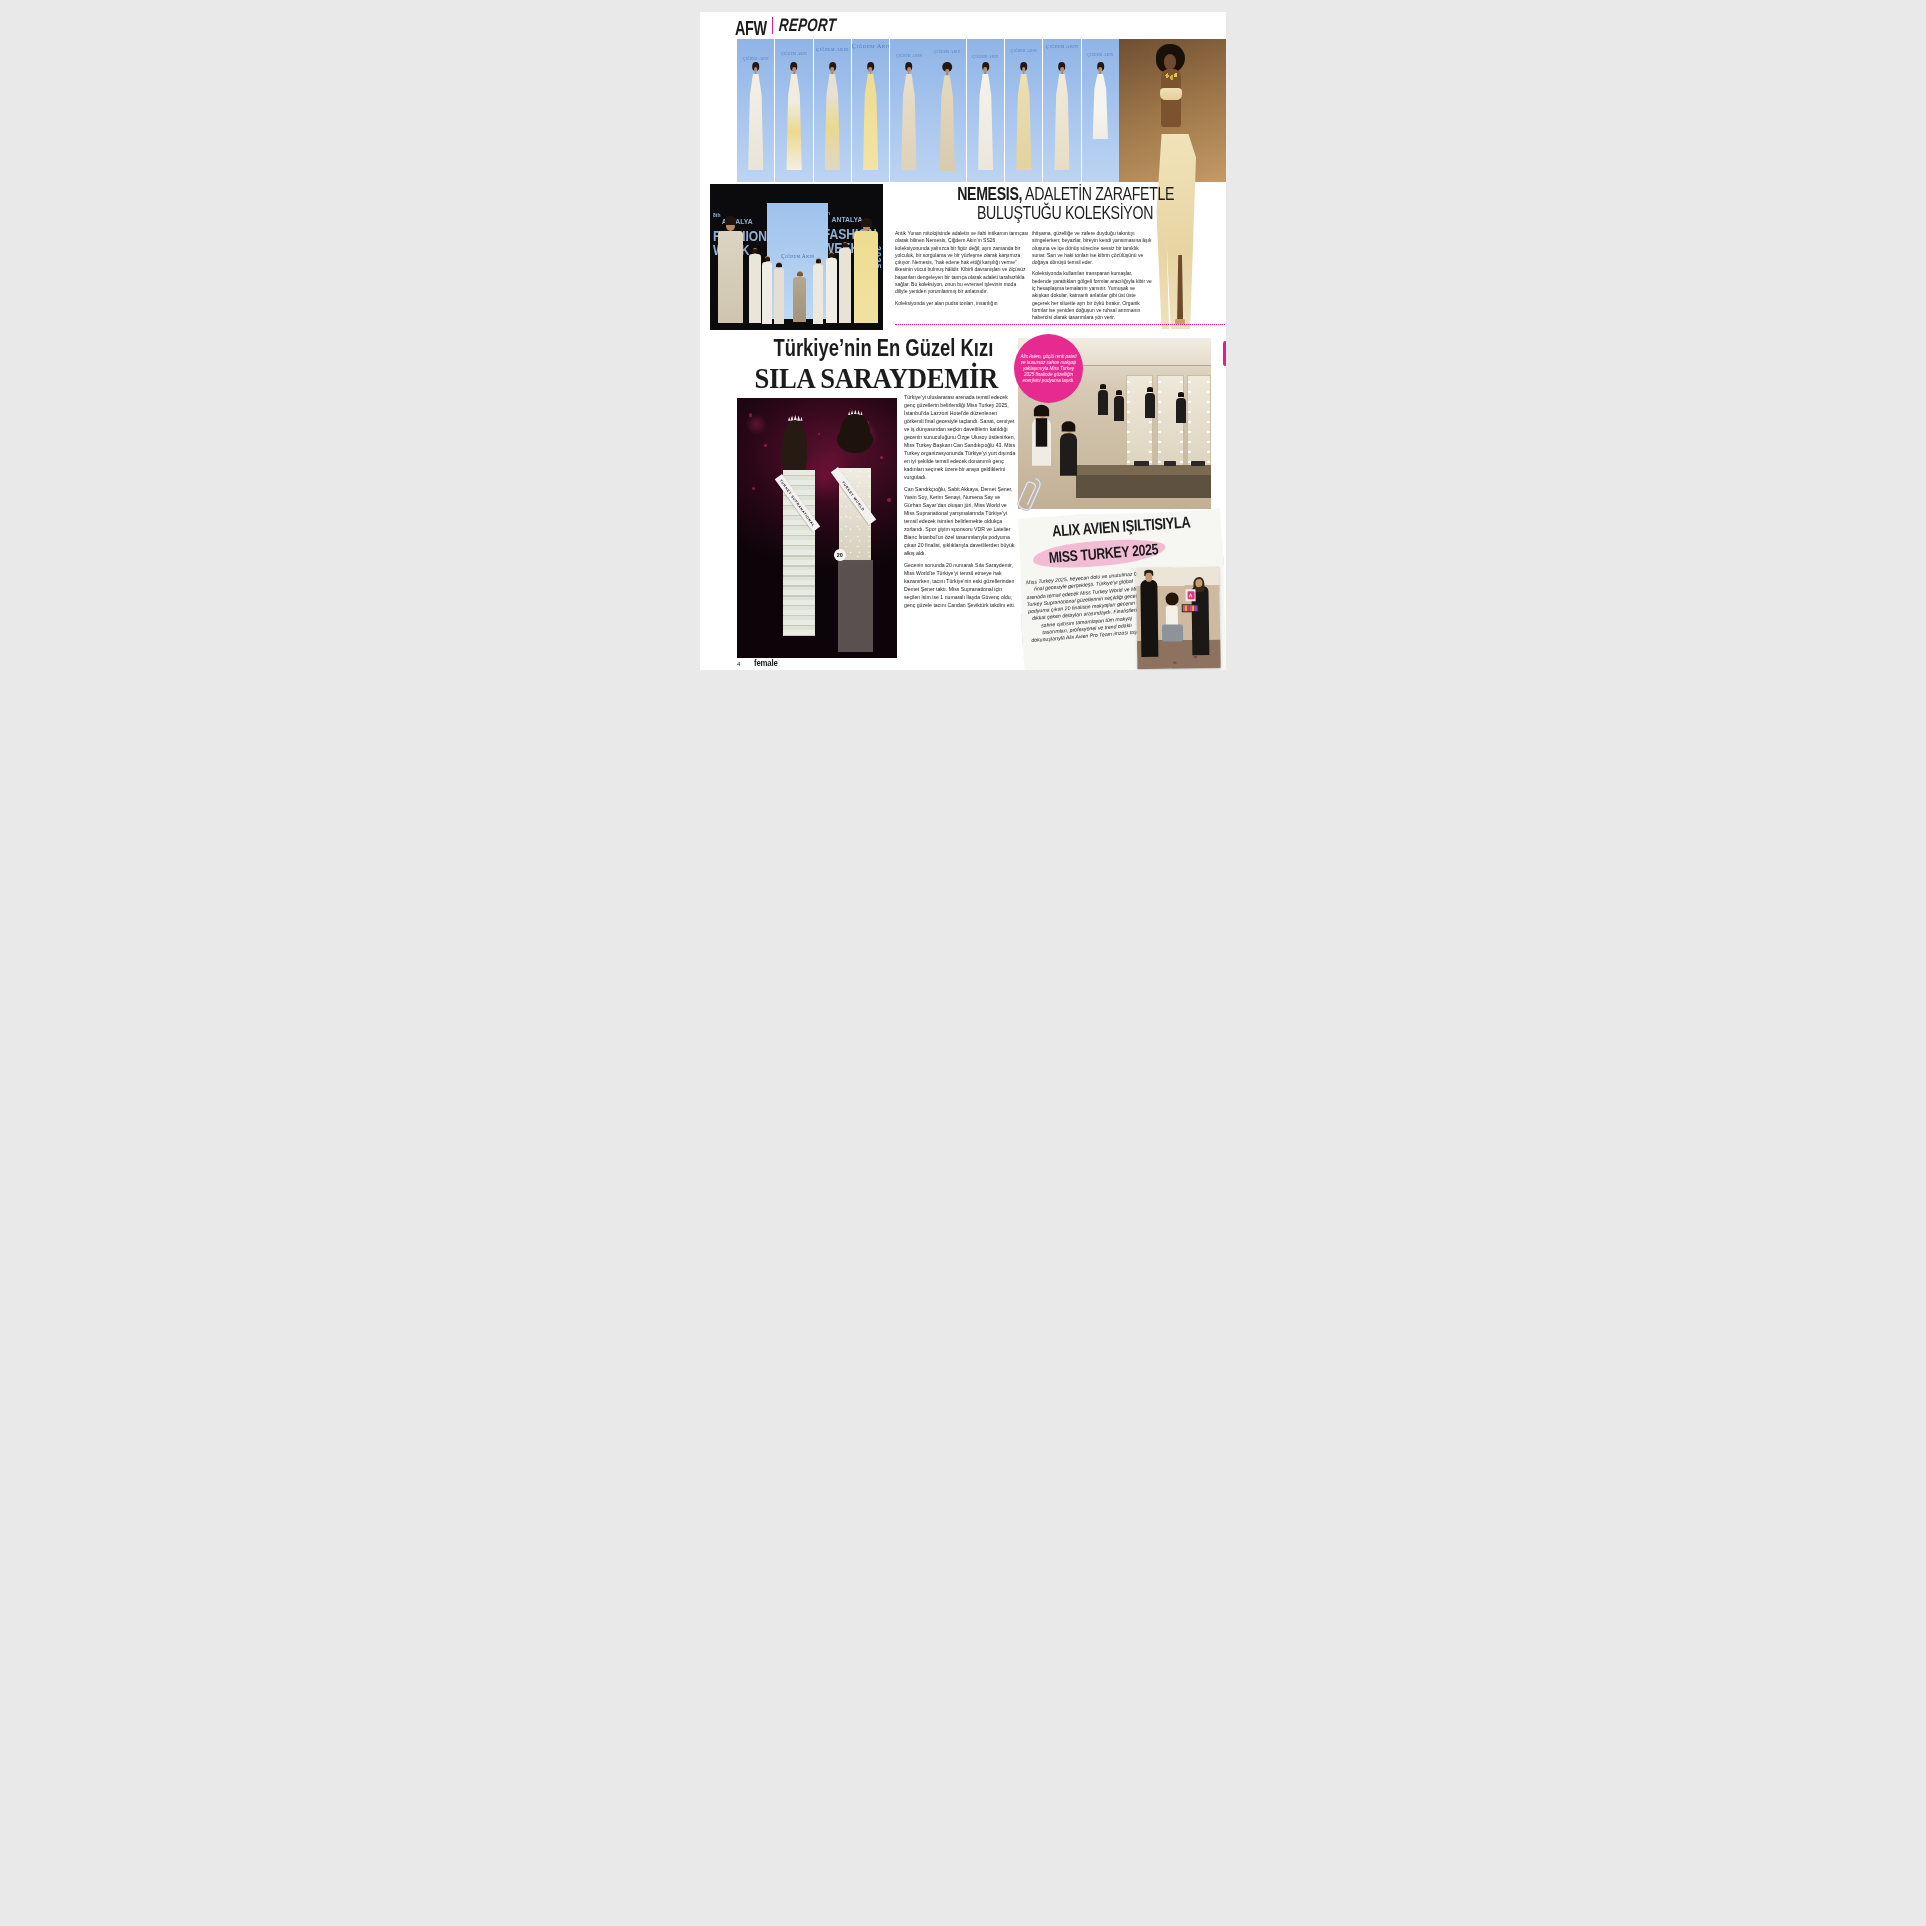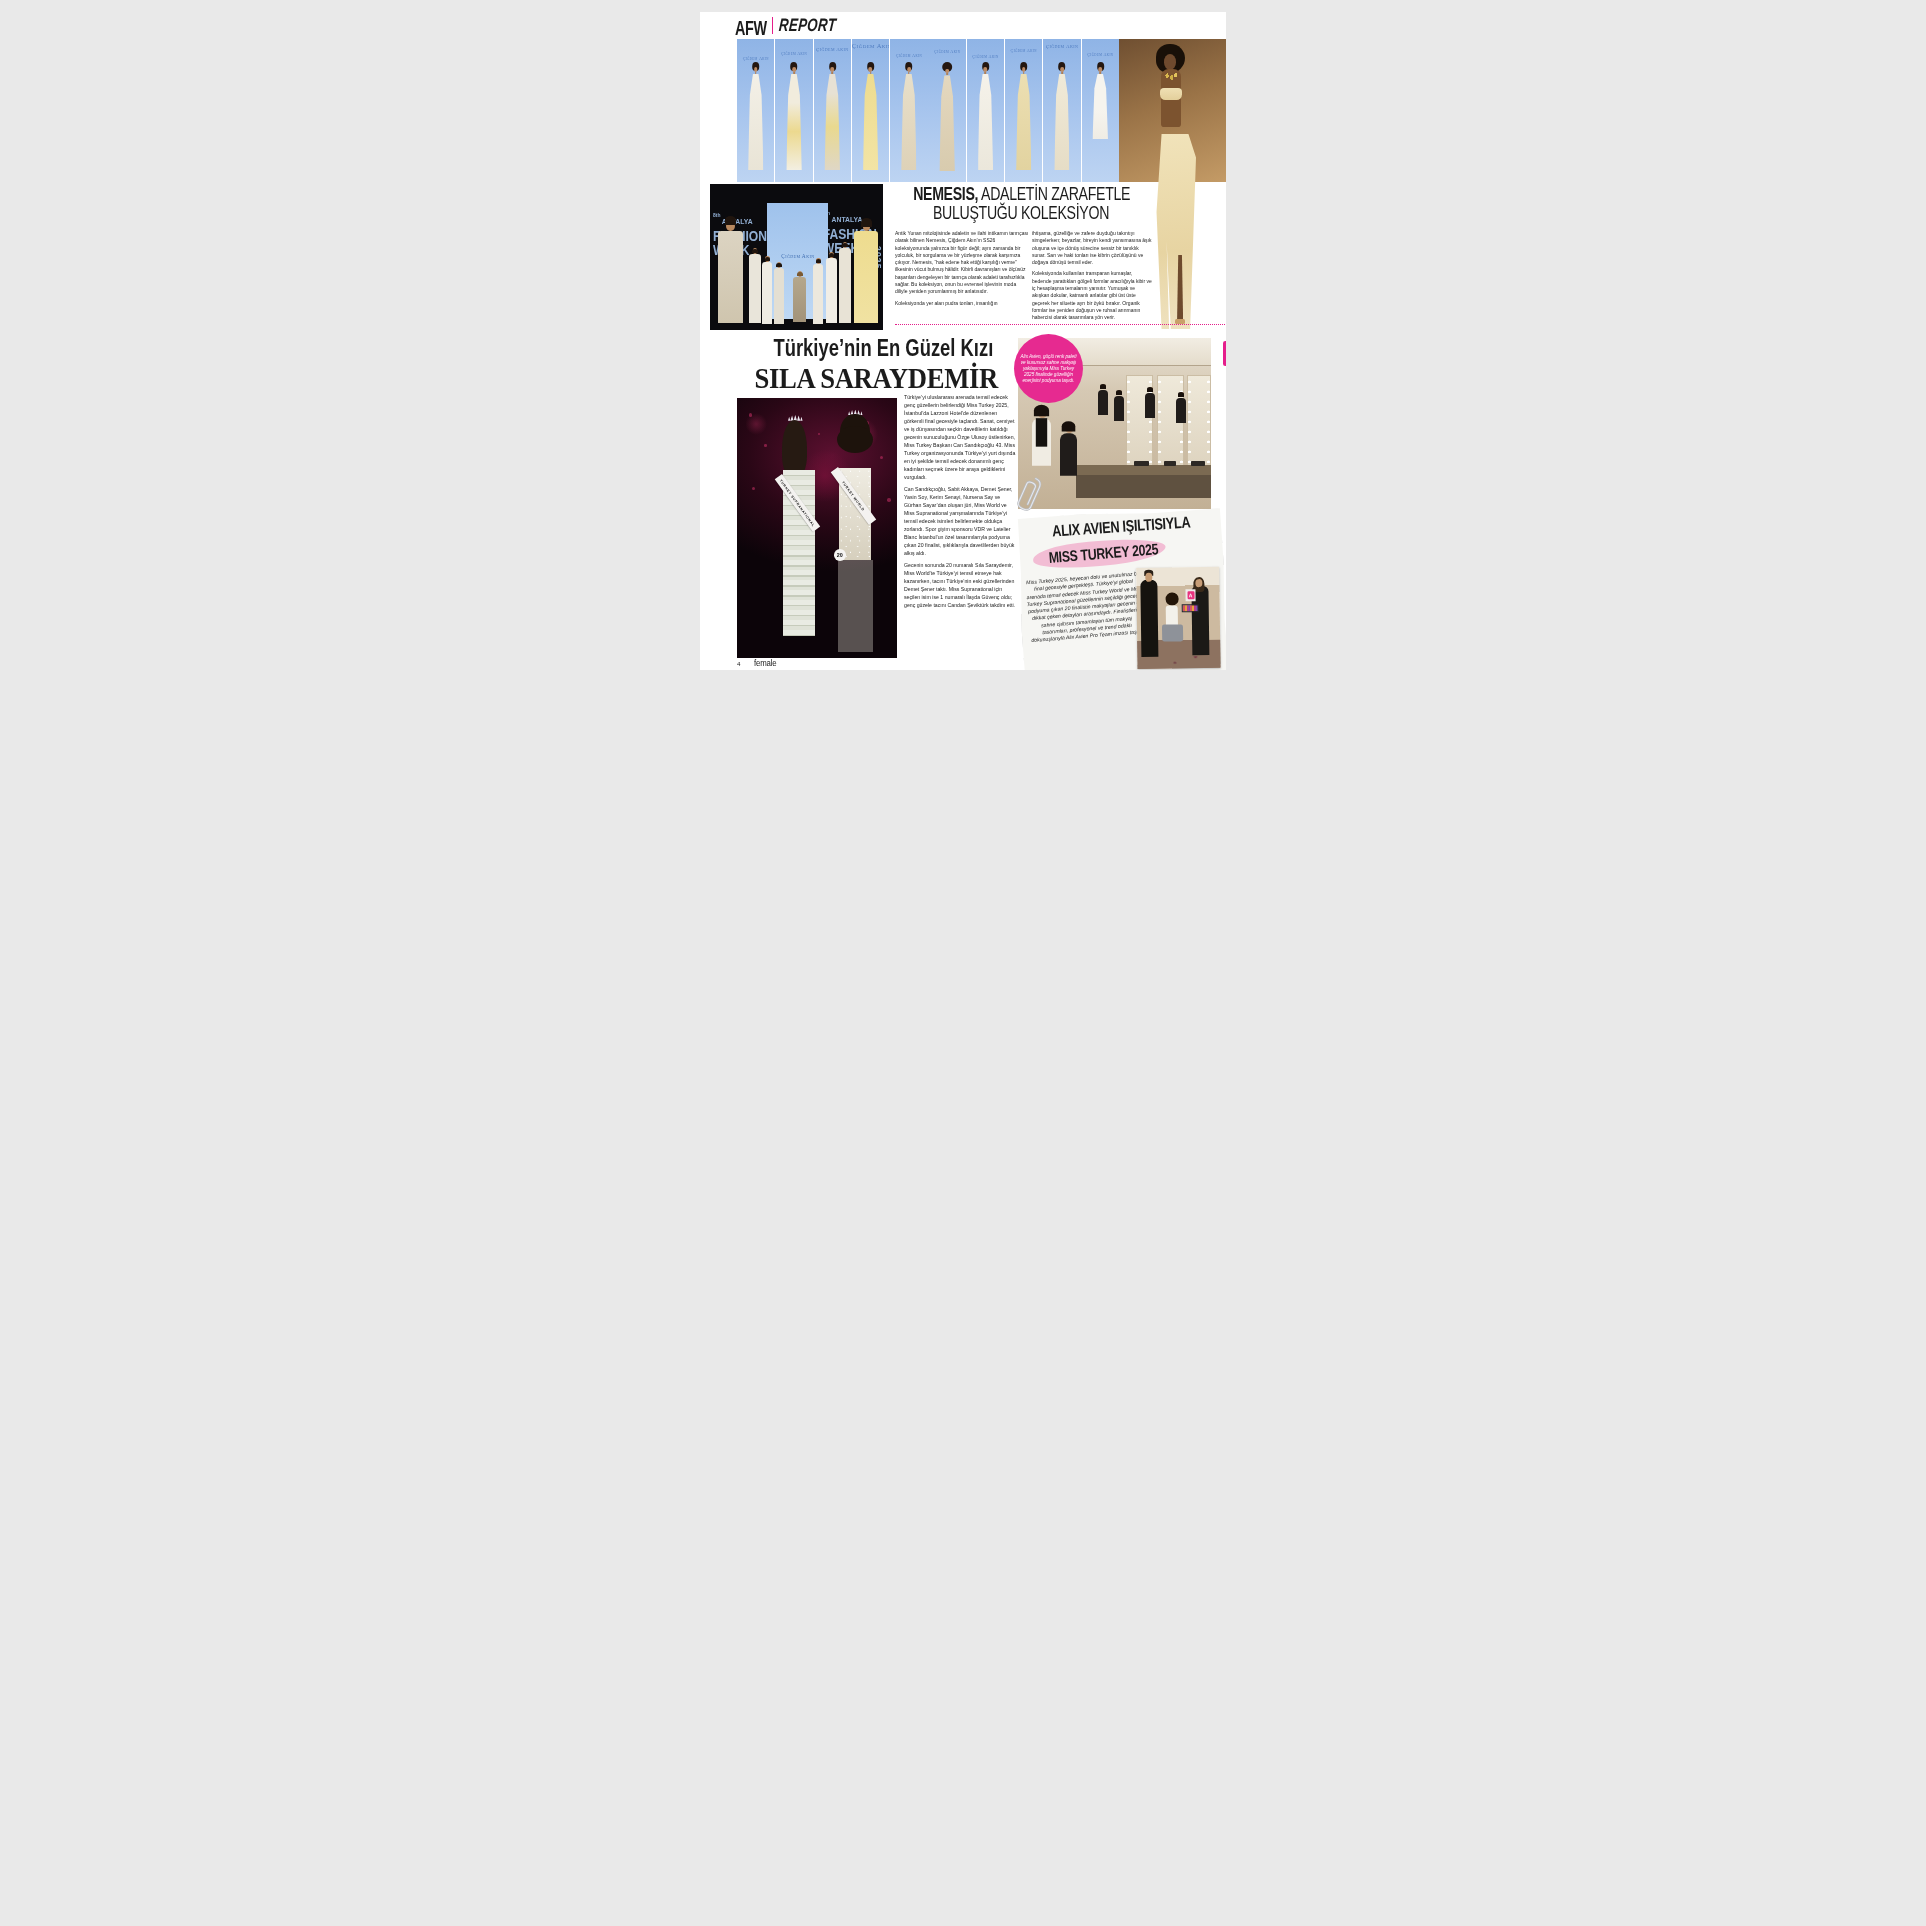--- a/index.html
+++ b/index.html
@@ -52,21 +52,21 @@
      radial-gradient(ellipse 2.7px 4.2px at 3.1px 3.9px,#d9b84e 60%,transparent 61%),
      radial-gradient(ellipse 2.7px 4.2px at 7.7px 5.4px,#cfae45 60%,transparent 61%),
      radial-gradient(ellipse 2.3px 3.9px at 11.6px 3.1px,#e3c35c 60%,transparent 61%);}
   #hero-bandeau{left:41px;top:49px;width:21.6px;height:11.6px;background:linear-gradient(180deg,#efe0b4,#e3cf9b);border-radius:3.9px 3.9px 5.4px 5.4px;}
   #hero-skirt{left:35px;top:95px;width:42px;height:195px;background:linear-gradient(175deg,#f1e3ba,#e7d4a2 60%,#efe2c0);
       clip-path:polygon(18% 0,82% 0,100% 12%,86% 100%,40% 100%,30% 55%,36% 100%,18% 100%,6% 40%);}
   #hero-leg{left:58px;top:216px;width:6.2px;height:69px;background:#6e4a2d;clip-path:polygon(20% 0,80% 0,100% 100%,0 100%);}
   #hero-sandal{left:56px;top:280px;width:10px;height:5.4px;background:#c9a06a;border-radius:1.5px;}
 
   
-  #nem-title{left:183px;top:173px;width:277px;text-align:center;font-size:17.7px;line-height:19px;letter-spacing:-0.4px;}
+  #nem-title{left:183px;top:173px;width:277px;text-align:center;font-size:17.7px;line-height:19px;letter-spacing:-0.4px;padding-left:44px;}
   #nem-title .b{font-weight:700;}
   #nem-col1{left:195px;top:218px;width:134px;font-size:5px;line-height:7.3px;}
   #nem-col2{left:332px;top:218px;width:120px;font-size:5px;line-height:7.3px;}
   .bodycol p{margin:0 0 3.9px 0;}
   #dotline{left:195px;top:312px;width:332px;border-top:1.2px dotted #e51e8b;}
   #pink-sliver{left:523px;top:329px;width:3.5px;height:25.4px;background:#e51e8b;border-radius:2.3px 0 0 2.3px;}
 
   
   #finale{left:10.4px;top:172px;width:173px;height:146px;background:#0b0b0e;overflow:hidden;}
   .fin-letters{position:absolute;color:#9dbde4;font-weight:700;line-height:14px;opacity:.92;}
@@ -178,21 +178,21 @@
   #ap-woman-head{left:59px;top:11.6px;width:7.3px;height:8.9px;background:#c79d77;border-radius:50%;}
   #ap-woman-hair{left:57px;top:10px;width:10.8px;height:15.4px;background:#3a2a1a;border-radius:45% 45% 30% 30%;}
   #ap-palette{left:45px;top:37px;width:15.4px;height:6.2px;background:
       repeating-linear-gradient(90deg,#d4575f 0 1.9px,#e8a23c 1.9px 3.9px,#b33d8e 3.9px 5.8px,#7a4fb0 5.8px 7.7px);border:0.8px solid #26242b;}
   #ap-sign{left:49px;top:22.3px;width:10px;height:11.6px;background:#efecea;display:flex;align-items:center;justify-content:center;}
   #ap-sign span{display:inline-block;width:7px;height:8.5px;background:#e8337e;color:#fff;font-weight:700;font-size:5px;
                 text-align:center;line-height:8.5px;border-radius:1.2px;}
 
   
   #pg-num{left:37px;top:648px;font-size:6.2px;}
-  #female{left:54px;top:646px;font-size:8.9px;font-weight:400;letter-spacing:-0.2px;}
+  #female{left:54px;top:646px;font-size:8.9px;font-weight:700;letter-spacing:-0.2px;}
   #female span{display:inline-block;transform:scaleX(.88);transform-origin:0 50%;}
 </style>
 </head>
 <body>
 
 <div id="page">
 
   <div class="abs" id="afw"><span>AFW</span></div>
   <div class="abs" id="hdr-divider"></div>
   <div class="abs" id="report"><span>REPORT</span></div>

